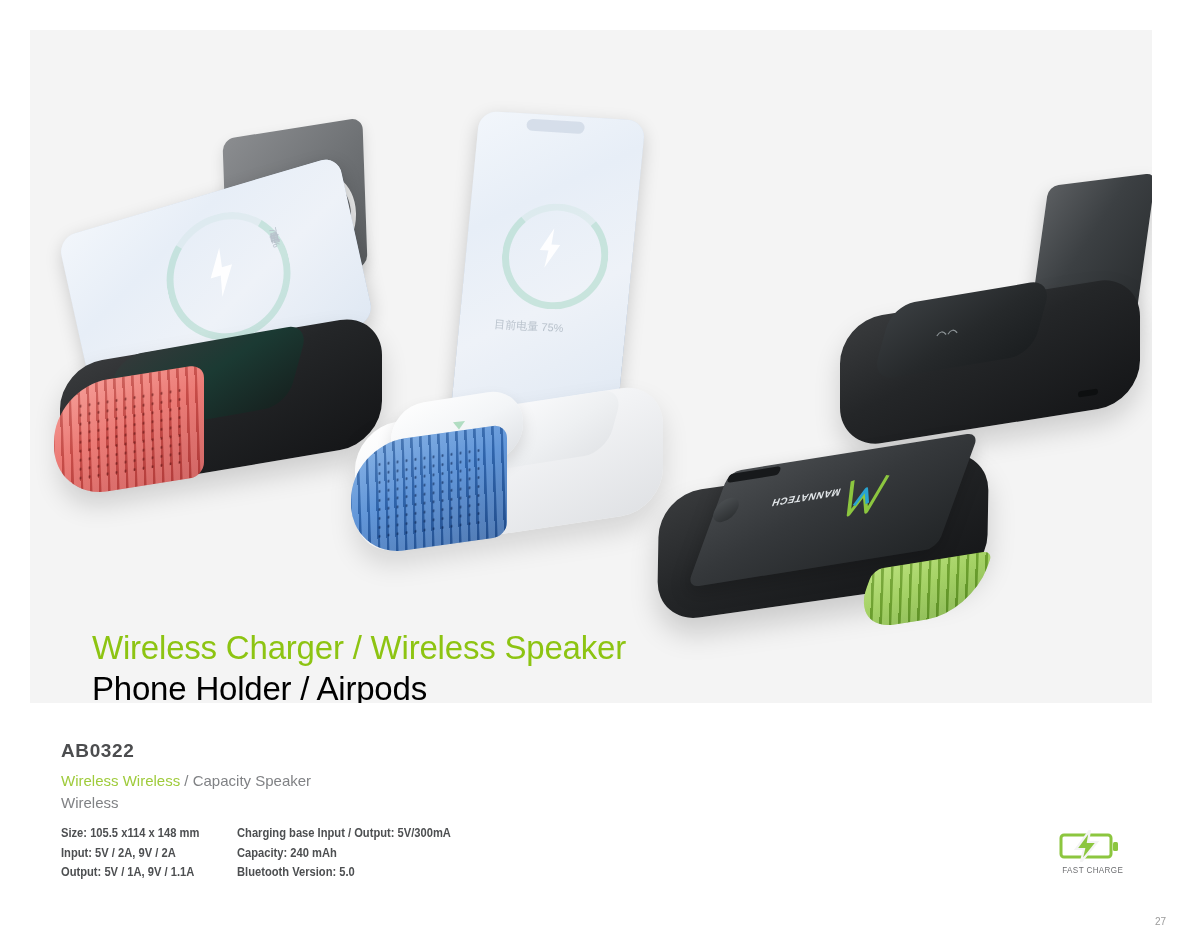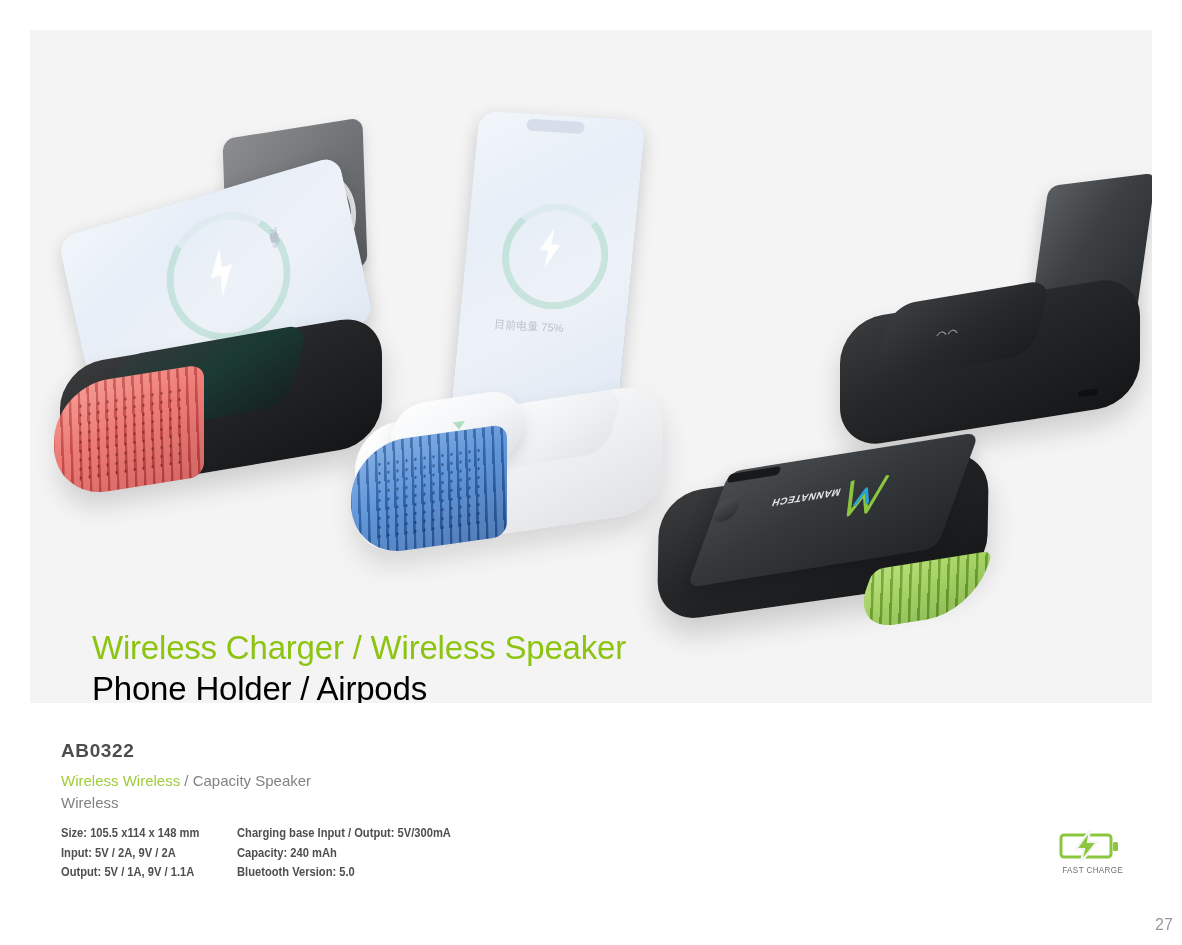--- a/index.html
+++ b/index.html
@@ -95,21 +95,21 @@
 
   
   .fastcharge{position:absolute;left:1055px;top:830px;width:70px;text-align:right;}
   .fc-icon{width:62px;height:32px;margin:0 auto;position:relative;}
   .fc-label{
     margin-top:3px;font-size:8.5px;color:#6d6e71;letter-spacing:.4px;
     transform:scaleX(.95);
   }
   .pageno{
     position:absolute;left:1155px;top:916px;
-    font-size:16px;color:#9a9a9a;
+    font-size:10px;color:#9a9a9a;
   }
 </style>
 </head>
 <body>
 
 <div class="page">
 
   <div class="hero">
     <div class="stage">
 

